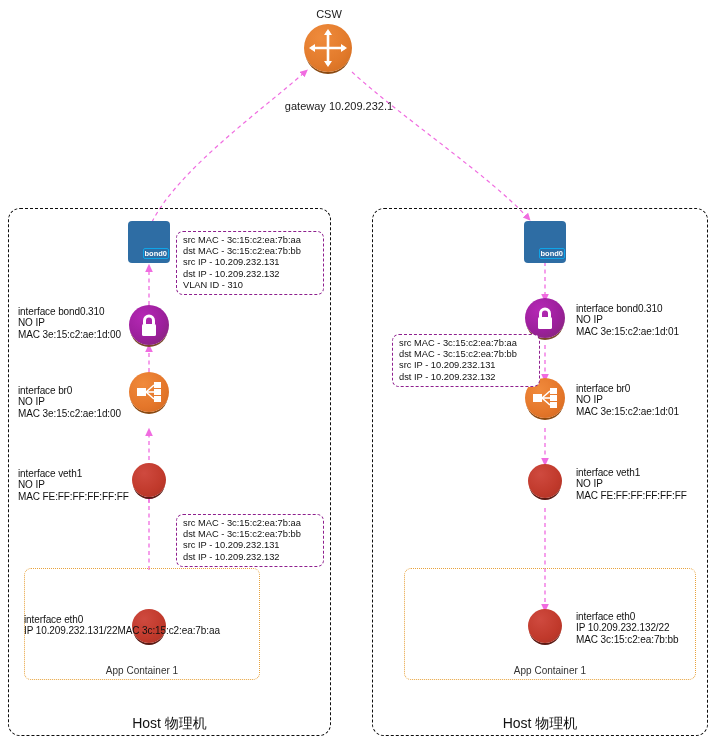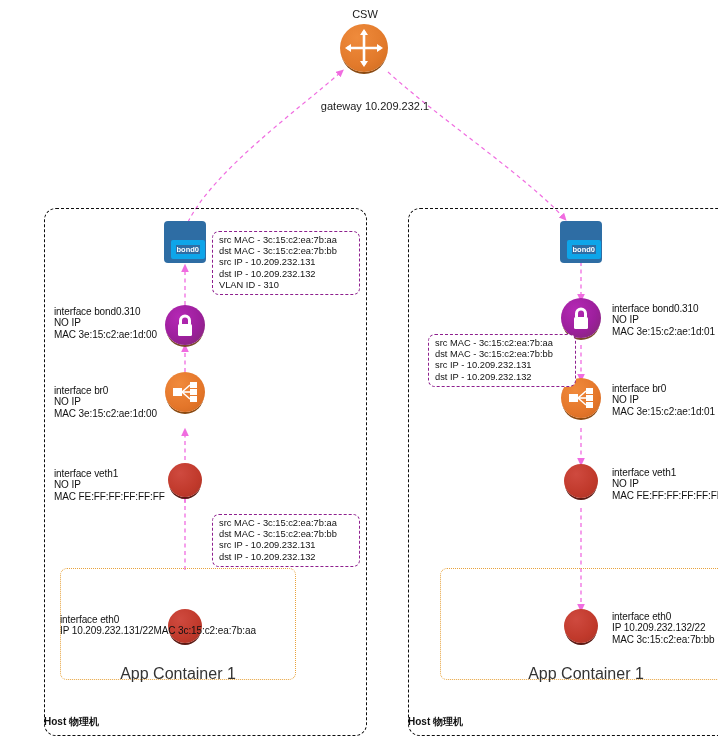--- a/index.html
+++ b/index.html
@@ -2,21 +2,21 @@
 <html><head>
 <meta charset="utf-8">
 <style>
   * { box-sizing: border-box; margin: 0; padding: 0; }
   html, body {
     width: 718px; height: 750px;
     background: #ffffff;
     font-family: "Liberation Sans", sans-serif;
     overflow: hidden;
   }
-  #stage { position: relative; width: 572px; height: 750px; margin-left: 36px; }
+  #stage { position: relative; width: 572px; height: 750px; }
 
   svg.layer {
     position: absolute; left: 0; top: 0;
     width: 718px; height: 750px;
     pointer-events: none;
   }
 
   .node { position: absolute; }
 
   
@@ -51,55 +51,55 @@
 
   
   .host-box {
     position: absolute;
     border: 1.7px dashed #0d0d0d;
     border-radius: 12px;
     background: transparent;
   }
   .host-label {
     position: absolute;
-    font-size: 10px;
-    font-weight: bold;
+    font-size: 14px;
+    font-weight: normal;
     color: #111;
-    text-align: left;
+    text-align: center;
   }
 
   
   .container-box {
     position: absolute;
     border: 1.7px dotted #e8a33d;
     border-radius: 7px;
     background: transparent;
   }
   .container-label {
     position: absolute;
-    font-size: 16px;
+    font-size: 10px;
     color: #333;
     text-align: center;
   }
 
   
   .bond-icon {
     position: absolute;
     width: 42px; height: 42px;
     background: #2e6da4;
     border-radius: 4px;
   }
   .bond-tag {
     position: absolute;
     right: 1px; bottom: 4px;
     font-size: 7.5px;
     font-weight: bold;
     color: #ffffff;
     background: #2e6da4;
-    border: 5px solid #0ea5e9;
+    border: 1px solid #0ea5e9;
     border-radius: 2px;
     padding: 0 1px;
     line-height: 9px;
     text-align: right;
   }
 
   .circ {
     position: absolute;
     border-radius: 50%;
   }

